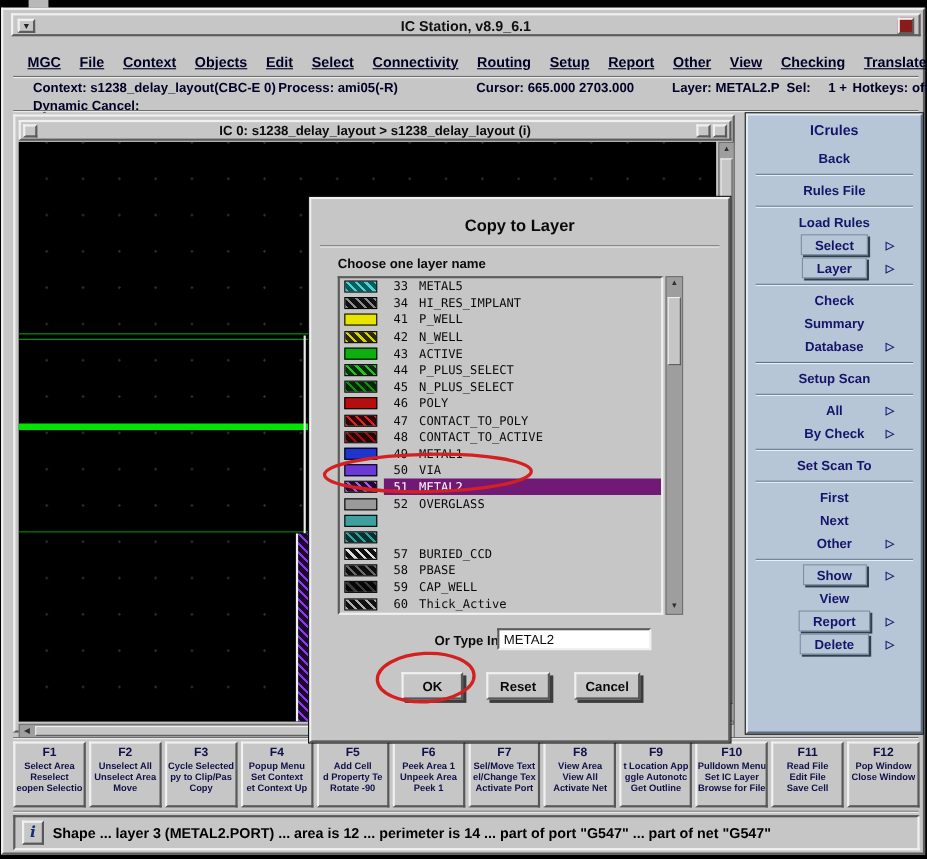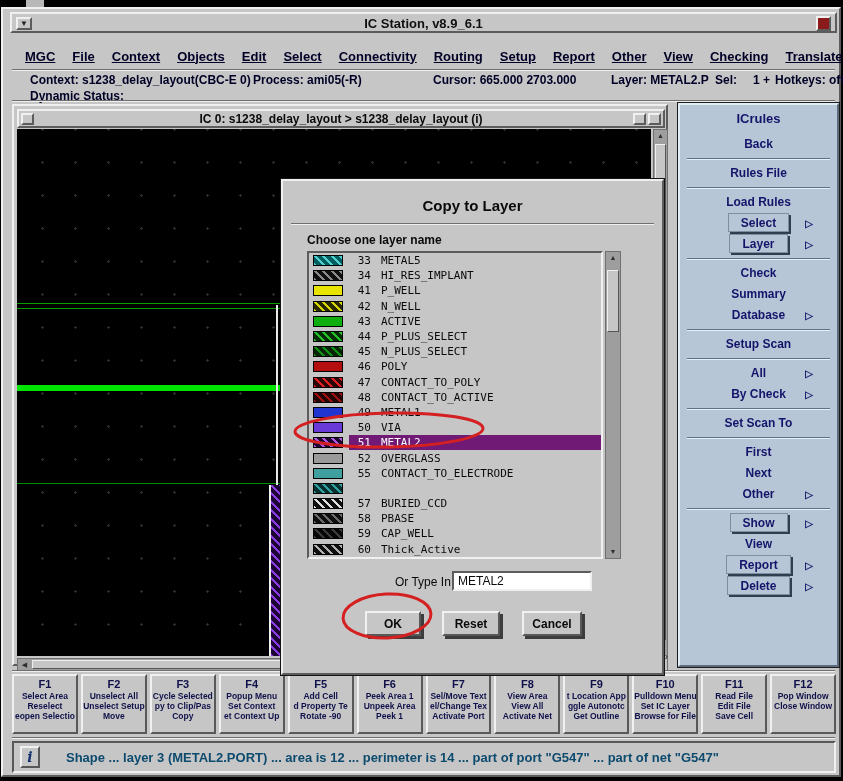--- a/index.html
+++ b/index.html
@@ -87,21 +87,21 @@
   .layer-row { display:flex; align-items:center; height:15.2px; }
   .sw { width:30px; height:11px; border:1px solid #000; margin-left:4px; flex:none; }
   .lr-txt { flex:1; display:flex; align-items:center; height:100%; margin-left:6px;
     font-family:"DejaVu Sans Mono", monospace; font-size:11px; color:#0a0a0a; }
   .lr-num { width:22px; text-align:right; margin-right:10px; }
   .layer-row.sel .lr-txt { background:#701a75; color:#fff; }
   .list-scroll { position:absolute; left:322px; top:70px; width:16px; height:308px; background:#9e9e9e;
     border:1px solid #707070; }
   .ls-thumb { position:absolute; left:1px; top:18px; width:12px; height:62px; background:#c6c6c6;
     border:1px solid; border-color:#efefef #555 #555 #efefef; }
-  .typein-label { position:absolute; left:112px; top:394px; font-weight:normal; font-size:12px; color:#0a0a0a; }
+  .typein-label { position:absolute; left:112px; top:394px; font-weight:bold; font-size:12px; color:#0a0a0a; }
   .typein { position:absolute; left:169px; top:390px; width:140px; height:20px; background:#fff;
     border:2px solid; border-color:#5c5c5c #f0f0f0 #f0f0f0 #5c5c5c;
     font-family:"Liberation Sans",sans-serif; font-size:12px; padding-left:4px; color:#0a0a0a; }
   .btn { position:absolute; top:430px; height:25px; background:#c6c6c6;
     border:2px solid; border-color:#f0f0f0 #585858 #585858 #f0f0f0;
     box-shadow:3px 3px 0 #3c3c3c; font-weight:bold; font-size:12px; color:#0a0a0a;
     text-align:center; font-family:"Liberation Sans",sans-serif; }
   .btn-ok { left:82px; width:56px; }
   .btn-reset { left:159px; width:58px; }
   .btn-cancel { left:239px; width:60px; }
@@ -125,21 +125,21 @@
   .fk-key { font-weight:bold; font-size:11px; line-height:13px; }
   .fk-line { font-weight:bold; font-size:8.5px; line-height:10px; white-space:nowrap; }
 
   
   .g4 { position:absolute; left:9px; top:728px; width:823px; }
   .infobar { position:absolute; left:9px; top:732px; width:824px; height:32px;
     border:2px solid; border-color:#585858 #f0f0f0 #f0f0f0 #585858; display:flex; align-items:center; background:#c6c6c6; }
   .info-icon { width:20px; height:22px; margin-left:6px; flex:none; background:#c6c6c6;
     border:2px solid; border-color:#f0f0f0 #585858 #585858 #f0f0f0;
     text-align:center; font:italic bold 14px "DejaVu Serif", serif; color:#103070; line-height:18px; }
-  .info-text { margin-left:26px; font-weight:bold; font-size:13px; color:#0c4a6e; white-space:nowrap; }
+  .info-text { margin-left:8px; font-weight:bold; font-size:13px; color:#000000; white-space:nowrap; }
 
   
   .anno-layer-svg { position:absolute; left:0; top:0; width:843px; height:781px; z-index:99; pointer-events:none; }
 </style>
 </head>
 <body>
 
 <div class="desktop-strip">
   <div class="desktop-tab"></div>
 </div>
@@ -171,21 +171,21 @@
   <div class="groove g1"></div>
 
   <div class="statusline">
     <span class="st-context">Context: s1238_delay_layout(CBC-E 0)</span>
     <span class="st-process">Process: ami05(-R)</span>
     <span class="st-cursor">Cursor: 665.000 2703.000</span>
     <span class="st-layer">Layer: METAL2.P</span>
     <span class="st-sel-label">Sel:</span>
     <span class="st-sel-value">1 +</span>
     <span class="st-hotkeys">Hotkeys: off</span>
-    <span class="st-dynamic">Dynamic Status:</span>
+    <span class="st-dynamic">Dynamic Cancel:</span>
   </div>
   <div class="groove g2"></div>
 
   <div class="canvas-frame raised">
     <div class="canvas-titlebar raised">
       <div class="ct-box-l raised"></div>
       <span>IC 0: s1238_delay_layout &gt; s1238_delay_layout (i)</span>
       <div class="ct-box-r1 raised"></div>
       <div class="ct-box-r2 raised"></div>
     </div>
@@ -308,24 +308,20 @@
         </div>
         <div class="layer-row">
           <span class="sw" style="background: rgb(154, 154, 154);"></span>
           <span class="lr-txt">
             <span class="lr-num">52</span>
             <span class="lr-name">OVERGLASS</span>
           </span>
         </div>
         <div class="layer-row">
           <span class="sw" style="background: rgb(63, 159, 159);"></span>
-          <span class="lr-txt">
-            <span class="lr-num">55</span>
-            <span class="lr-name">CONTACT_TO_ELECTRODE</span>
-          </span>
         </div>
         <div class="layer-row">
           <span class="sw" style="background: repeating-linear-gradient(45deg, rgb(47, 159, 159) 0px, rgb(47, 159, 159) 2px, rgb(5, 48, 48) 2px, rgb(5, 48, 48) 6px);"></span>
         </div>
         <div class="layer-row">
           <span class="sw" style="background: repeating-linear-gradient(45deg, rgb(224, 224, 224) 0px, rgb(224, 224, 224) 2px, rgb(16, 16, 16) 2px, rgb(16, 16, 16) 6px);"></span>
           <span class="lr-txt">
             <span class="lr-num">57</span>
             <span class="lr-name">BURIED_CCD</span>
           </span>
@@ -401,21 +397,21 @@
   <div class="fkey-bar">
       <div class="fk">
         <div class="fk-key">F1</div>
         <div class="fk-line">Select Area</div>
         <div class="fk-line">Reselect</div>
         <div class="fk-line">eopen Selectio</div>
       </div>
       <div class="fk">
         <div class="fk-key">F2</div>
         <div class="fk-line">Unselect All</div>
-        <div class="fk-line">Unselect Setup</div>
+        <div class="fk-line">Unselect Area</div>
         <div class="fk-line">Move</div>
       </div>
       <div class="fk">
         <div class="fk-key">F3</div>
         <div class="fk-line">Cycle Selected</div>
         <div class="fk-line">py to Clip/Pas</div>
         <div class="fk-line">Copy</div>
       </div>
       <div class="fk">
         <div class="fk-key">F4</div>

